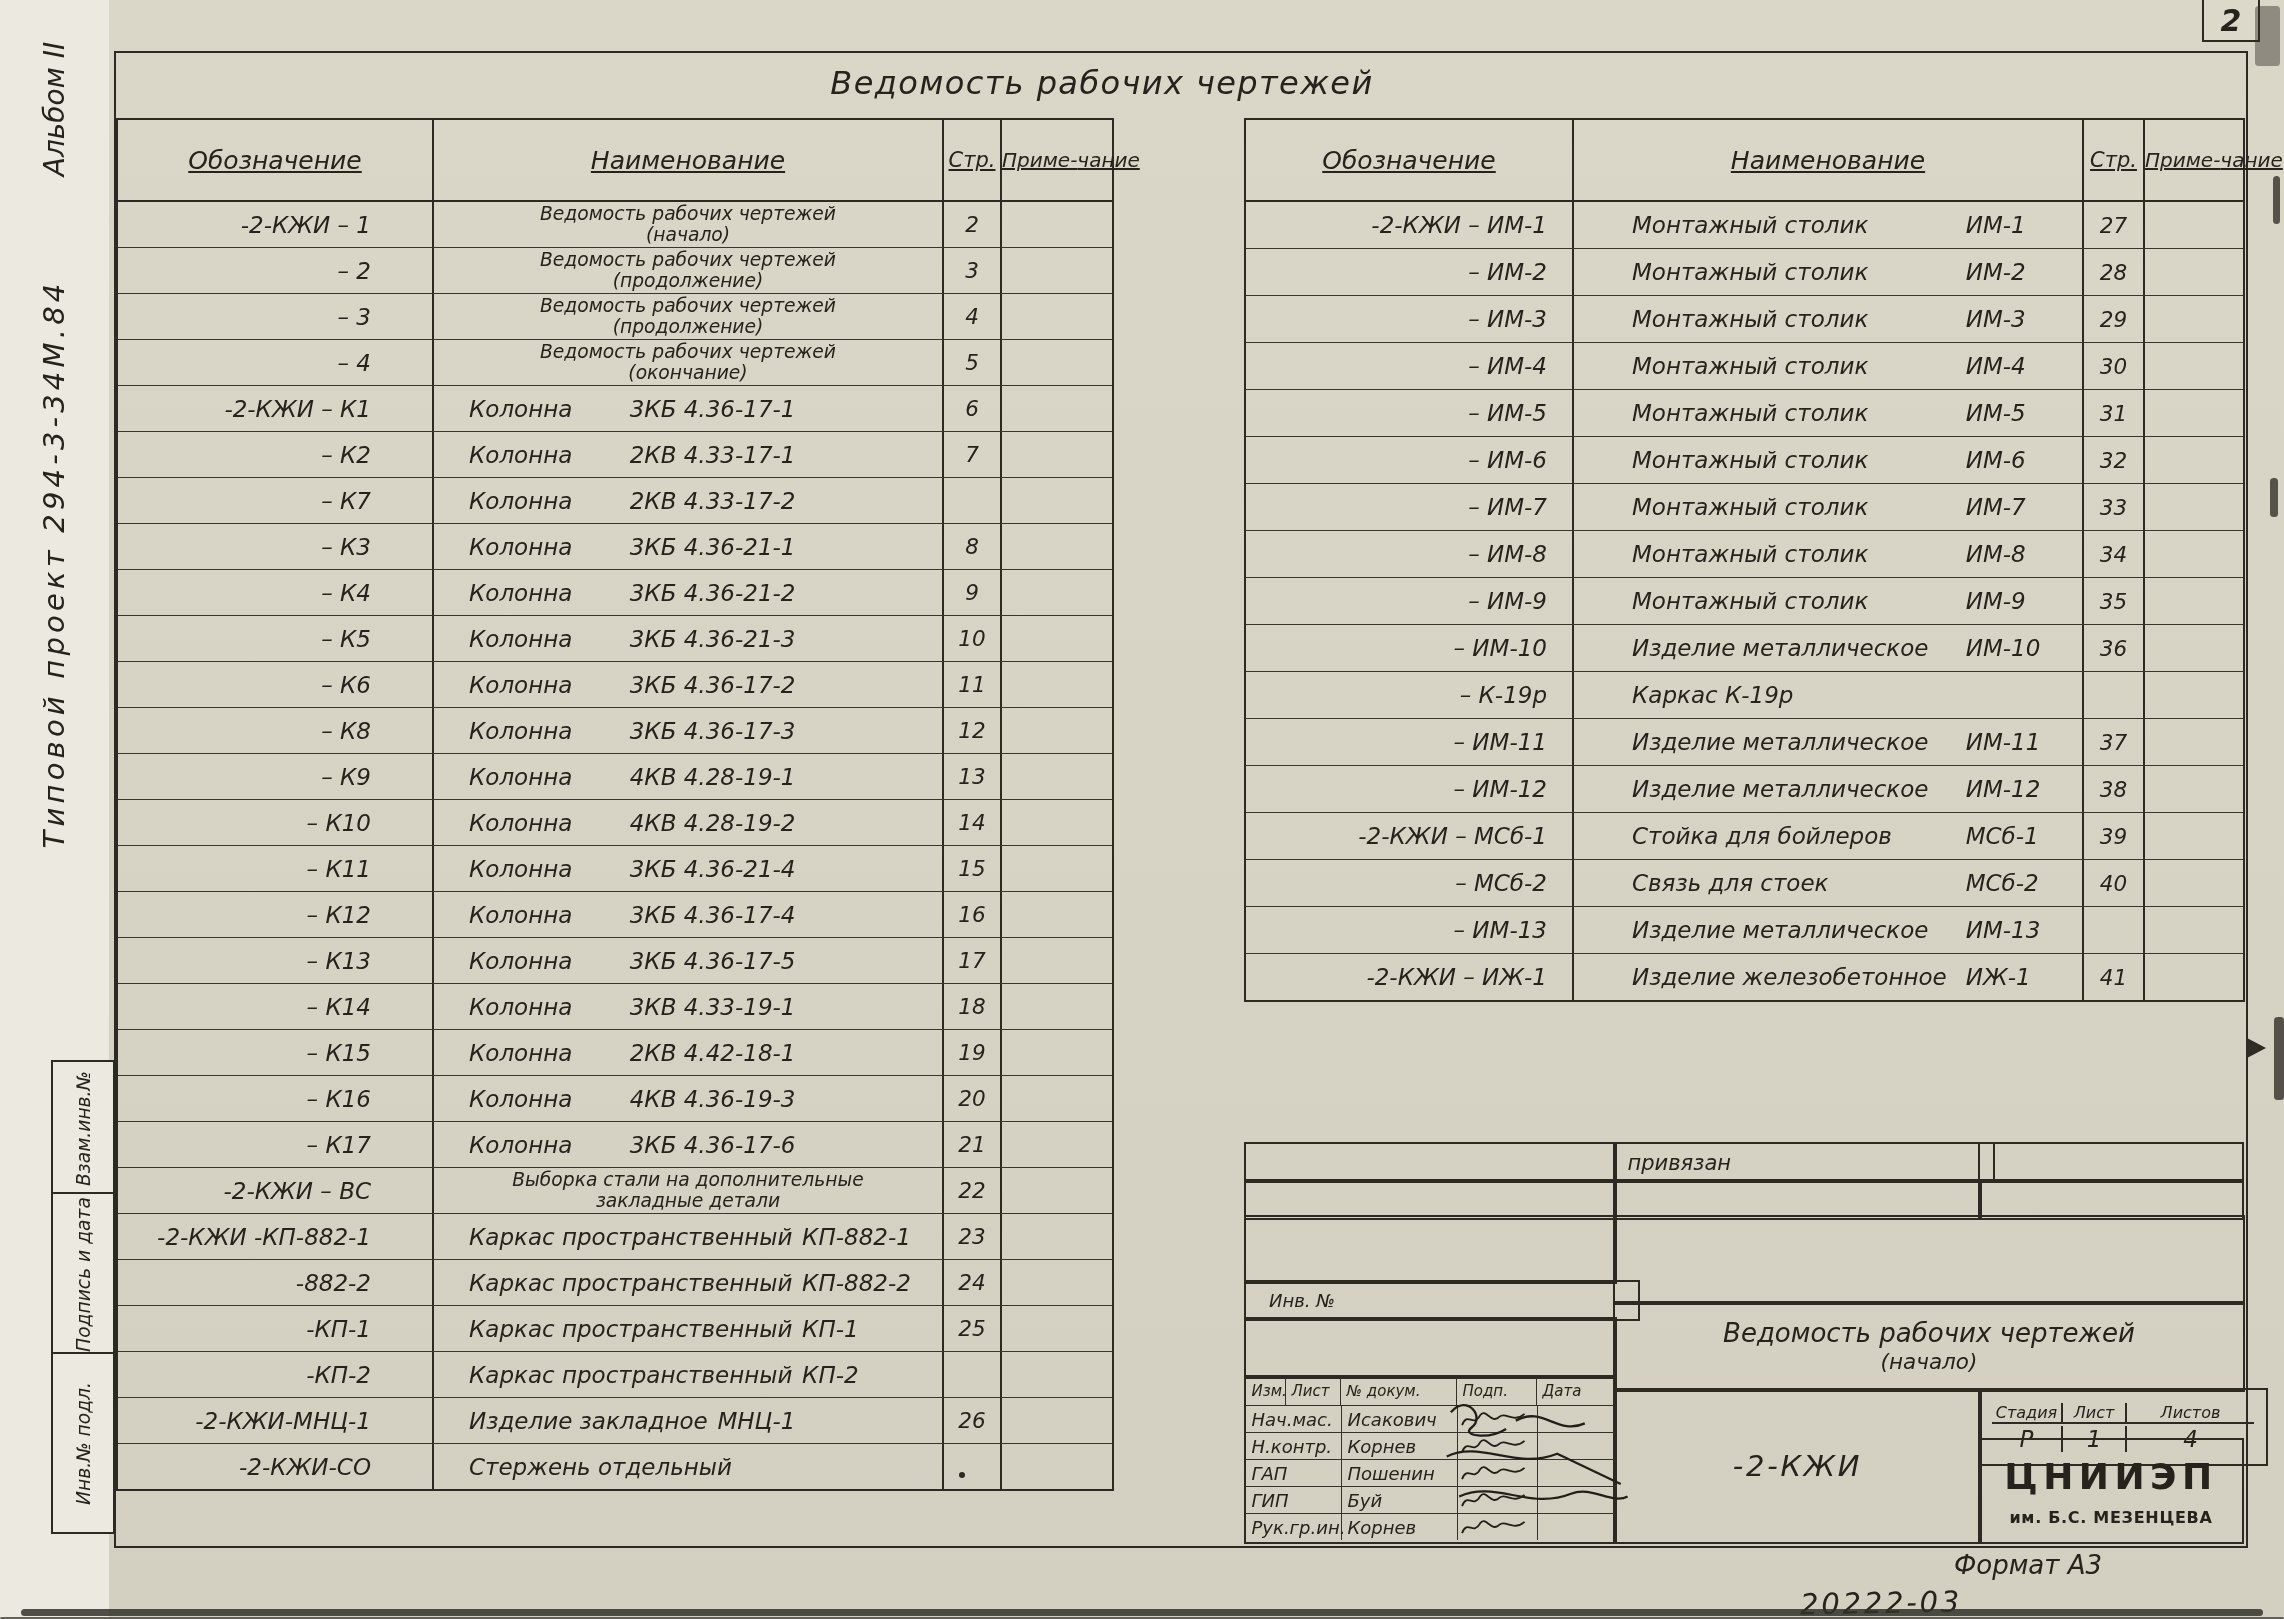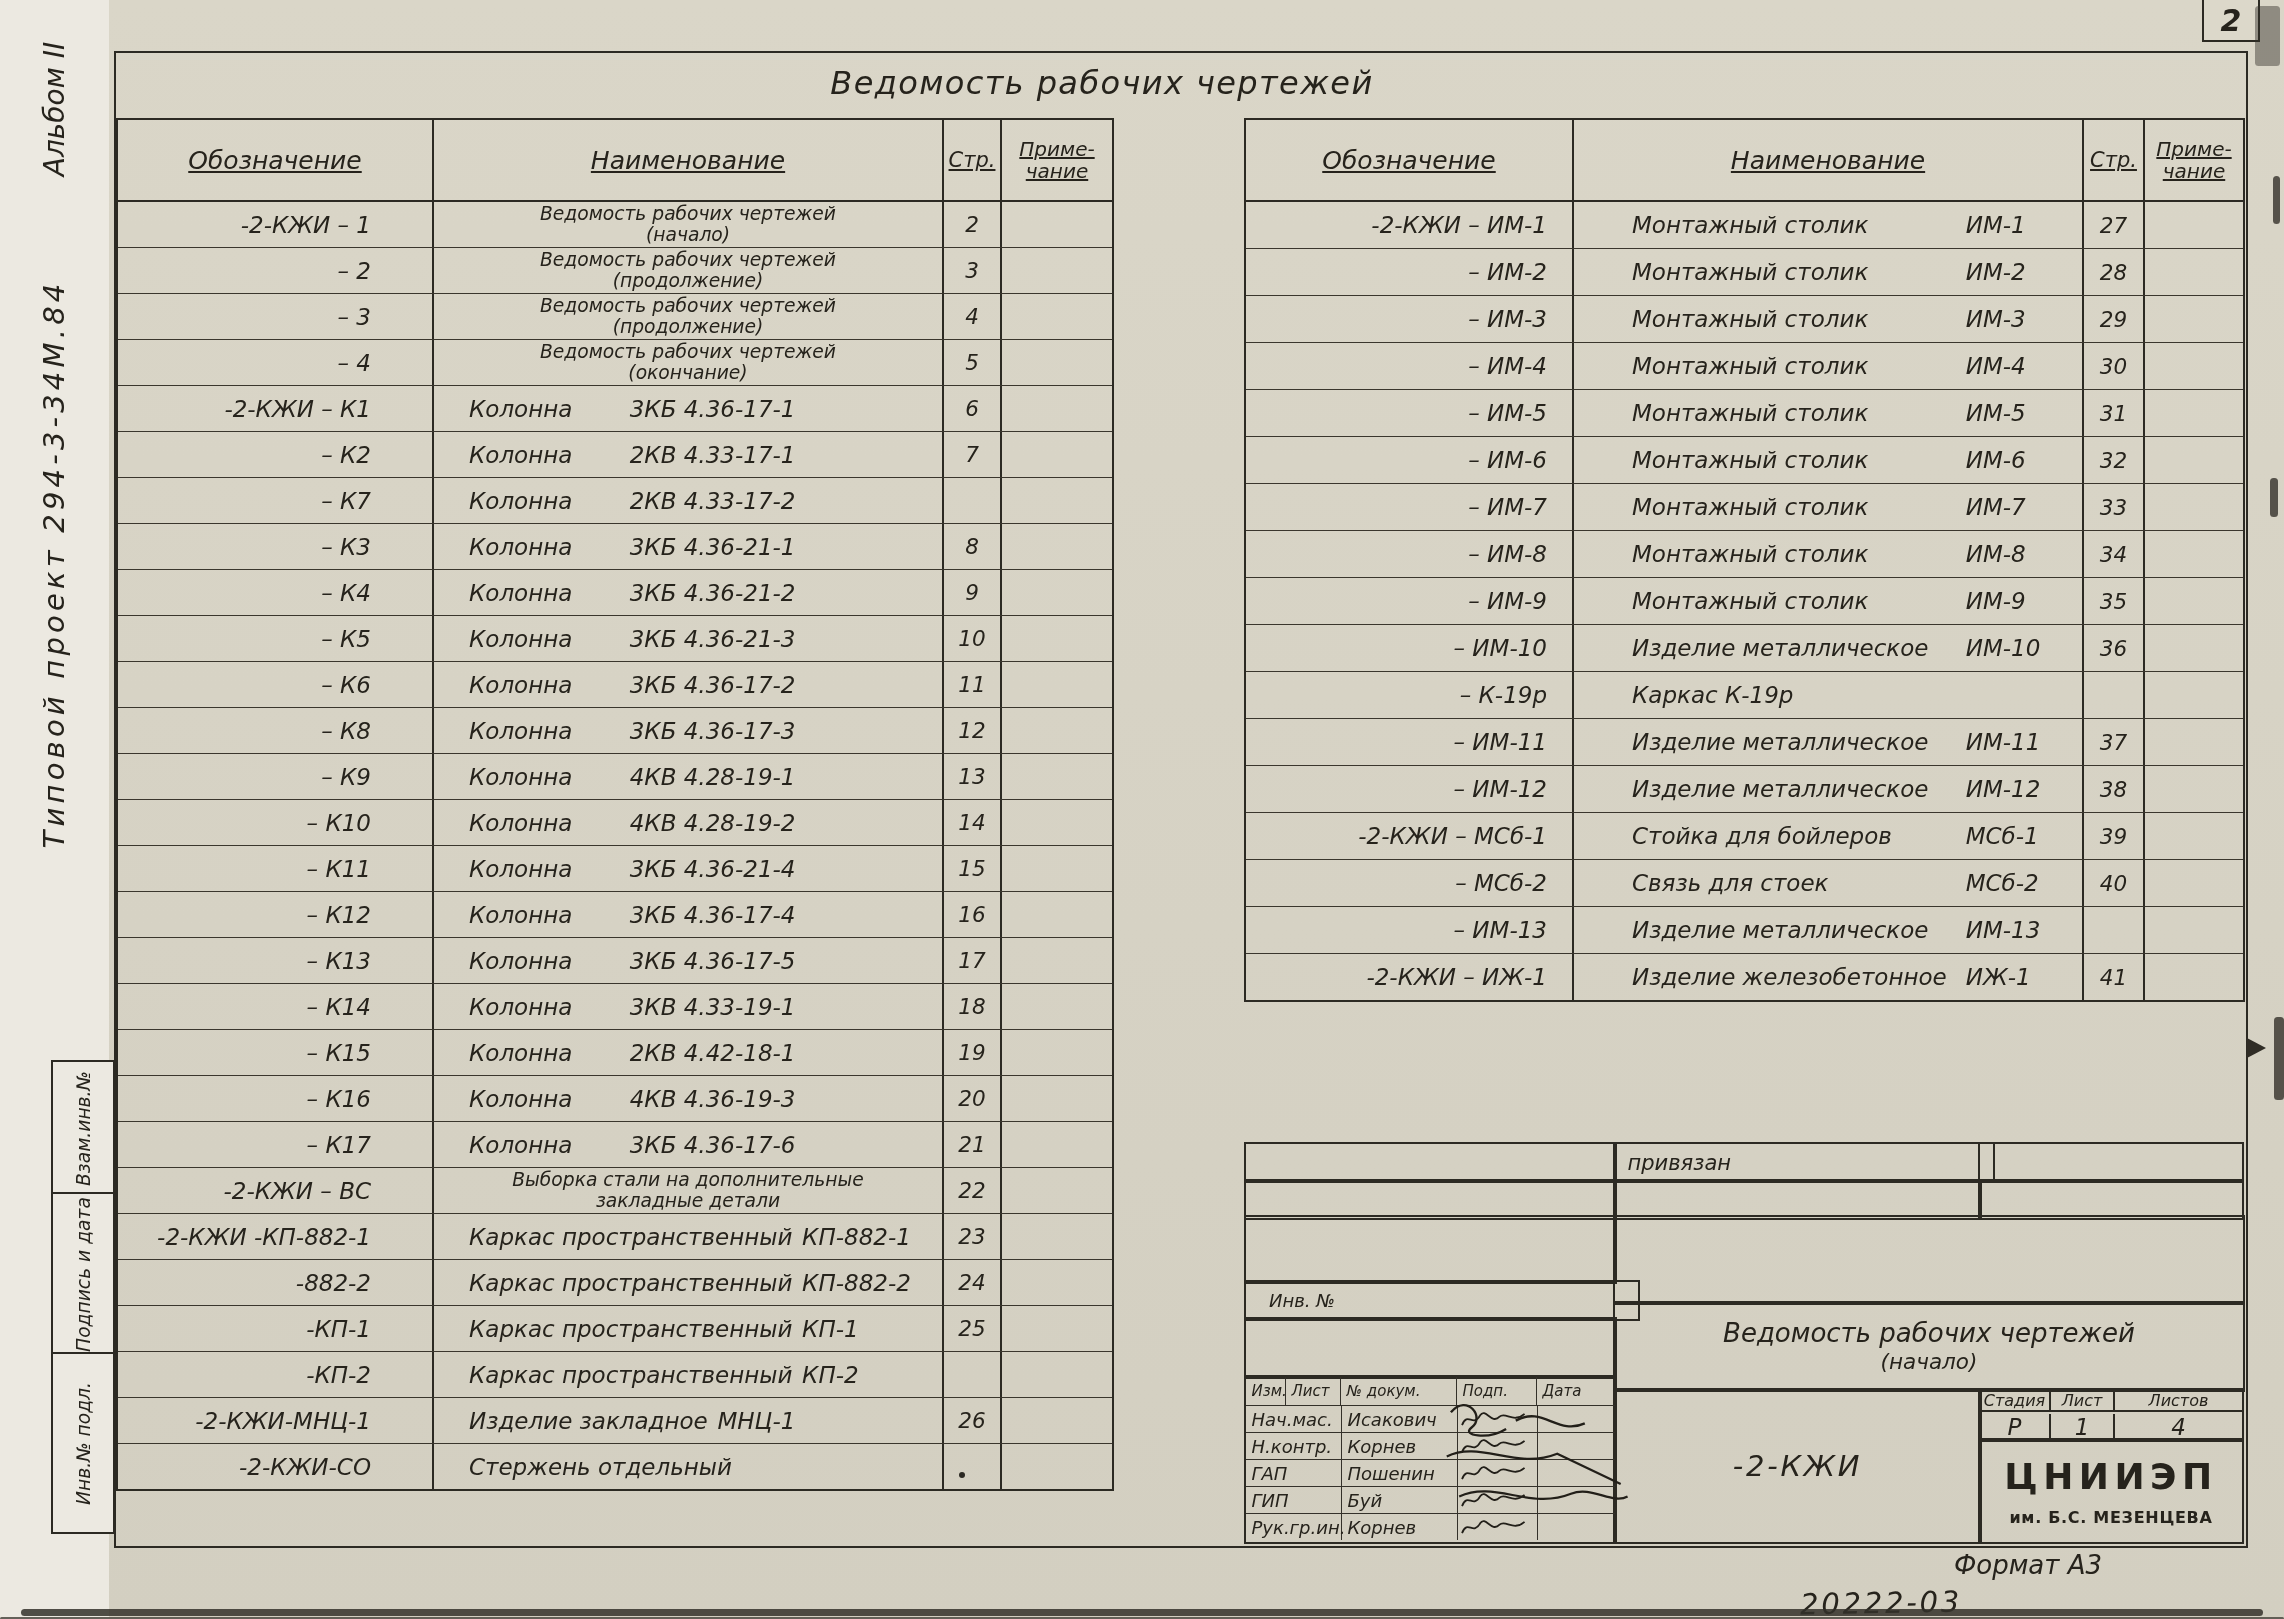--- a/index.html
+++ b/index.html
@@ -25,21 +25,21 @@
 
   .dtable{position:absolute;top:65px;border:2.1px solid #2c2a23;}
   .t-left{left:0;width:994px;}
   .t-right{left:1128px;width:997px;}
   .thead{display:grid;height:80px;border-bottom:2.1px solid #2c2a23;}
   .t-left .thead,.t-left .trow{grid-template-columns:316px 510px 58px auto;}
   .t-right .thead,.t-right .trow{grid-template-columns:328px 510px 61px auto;}
   .hcell{display:flex;align-items:center;justify-content:center;border-right:2.1px solid #2c2a23;font-size:25px;text-decoration:underline;}
   .hcell:last-child{border-right:none}
   .hcell.pg{font-size:21px}
-  .hcell.note{flex-direction:column;font-size:20px;line-height:1.12}
+  .hcell.note{font-size:20px;line-height:1.12}
   .trow{display:grid;height:45px;border-bottom:1.4px solid #3a362d;}
   .t-right .trow{height:46px}
   .trow:last-child{border-bottom:none}
   .cell{display:flex;align-items:center;border-right:2.1px solid #2c2a23;overflow:hidden}
   .cell:last-child{border-right:none}
   .c-des{justify-content:flex-end;padding-right:61px;font-size:23px;white-space:nowrap}
   .t-right .c-des{padding-right:25px}
   .c-name{padding-left:35px;font-size:23px;gap:9.7px;white-space:nowrap}
   .c-name .nm{min-width:151px}
   .t-right .c-name{padding-left:58px}
@@ -56,21 +56,21 @@
   .tbB2{left:369px;top:37px;width:365px;height:37px}
   .tbB3{left:734px;top:37px;width:262px;height:37px}
   .tbC1{left:0;top:73px;width:369px;height:65px}
   .tbD1{left:0;top:138px;width:369px;height:37px;padding-left:23px;font-size:18px}
   .tbE1{left:0;top:175px;width:369px;height:58px}
   .tbRB{left:369px;top:73px;width:628px;height:86px}
   .tbTC{left:369px;top:159px;width:628px;height:87px;flex-direction:column;justify-content:center;line-height:1.25}
   .tbTC .l1{font-size:26px}
   .tbTC .l2{font-size:21.5px}
   .tbDC{left:369px;top:246px;width:365px;height:152px;justify-content:center;font-size:29px;letter-spacing:2.8px}
-  .stage{left:734px;top:246px;width:262px;height:50px;display:grid;grid-template-columns:71px 64px auto;grid-template-rows:23.5px auto;padding:0}
+  .stage{left:734px;top:246px;width:262px;height:50px;display:grid;grid-template-columns:71px 64px auto;grid-template-rows:23.5px auto;padding:12px}
   .stcell{border-right:2.1px solid #2c2a23;border-bottom:2.1px solid #2c2a23;display:flex;align-items:center;justify-content:center}
   .stcell:nth-child(3n){border-right:none}
   .sthead{font-size:16px}
   .stval{font-size:23px;border-bottom:none}
   .org{left:734px;top:296px;width:262px;height:102px;flex-direction:column;justify-content:center;gap:11px}
   .org .nm1{font-size:36px;font-weight:bold;letter-spacing:5.5px;font-style:normal}
   .org .nm2{font-size:16px;font-weight:bold;letter-spacing:0.7px;font-style:normal}
   .sigtab{left:0;top:233px;width:369px;height:165px;display:block;padding:0}
   .sighead{display:grid;grid-template-columns:40px 55px 116px 80px auto;height:28px;border-bottom:1.4px solid #34312a}
   .sigrow{display:grid;grid-template-columns:96px 116px 80px auto;height:26px;border-bottom:1.4px solid #34312a}

